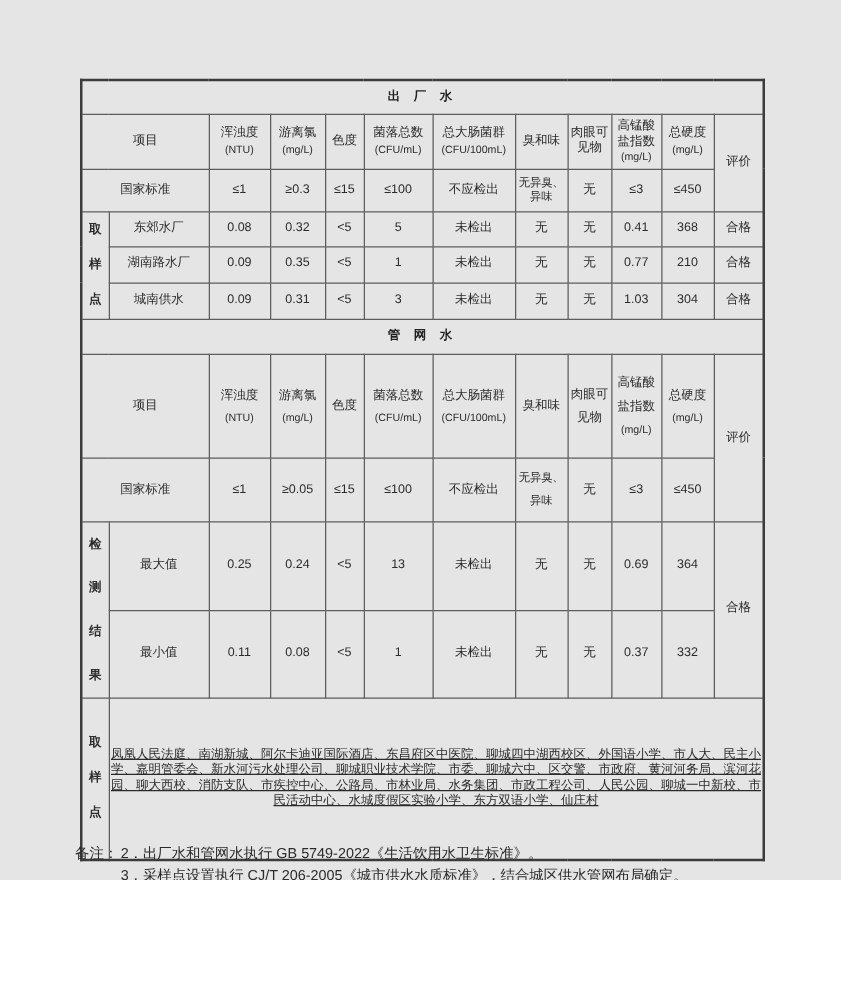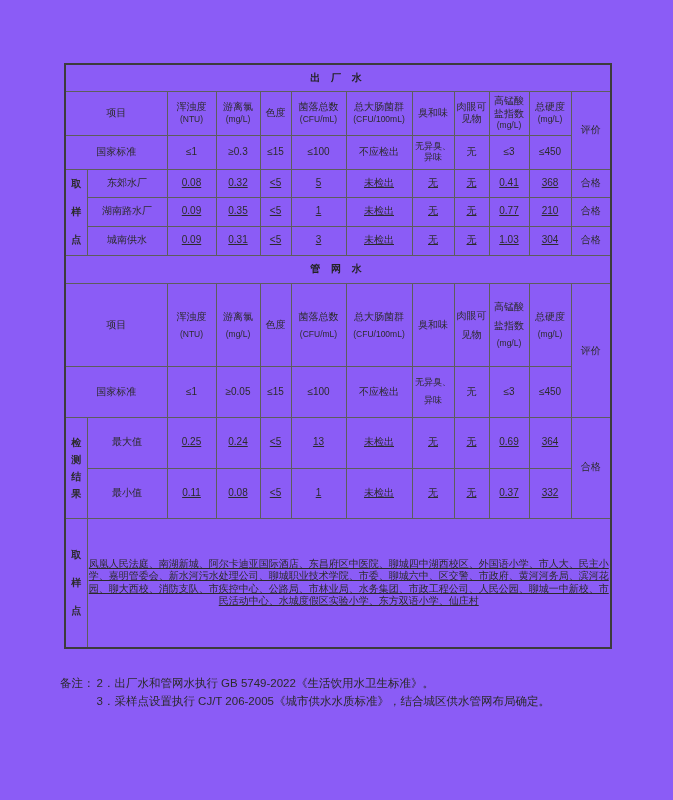--- a/index.html
+++ b/index.html
@@ -1,18 +1,18 @@
 <!DOCTYPE html>
 <html><head>
 <meta charset="utf-8">
 <style>
   html,body { margin:0; padding:0; }
   body { background:#ffffff; }
   .page {
-    position:relative; width:673px; height:800px; background:#8b5cf6;
+    position:relative; width:673px; height:704px; background:#e5e5e5;
     font-family:"Liberation Sans","DejaVu Sans",sans-serif;
     color:#2b2b2b; overflow:hidden;
   }
   table.report {
     position:absolute; left:64px; top:63px; width:546px;
     border-collapse:collapse; table-layout:fixed;
     border:2px solid #3c3c3c;
   }
   table.report td {
     border:1px solid #5d5d5d; text-align:center; vertical-align:middle;
@@ -22,25 +22,25 @@
   td.item-label, td.std-label { font-size:12px; }
   td.row-name { font-size:12px; }
   td.col-head { font-size:10px; }
   .cname { font-size:10px; }
   .cunit { font-size:8.5px; }
   tr.tall .cname, tr.tall .cunit { line-height:1.9; }
   tr.tall td { line-height:1.9; }
   td.eval-head { font-size:11.5px; }
   td.eval-cell { font-size:11px;margin-left:44px; }
   td.std-val { font-size:10px; }
-  td.data-val { font-size:10px;text-decoration:underline; }
+  td.data-val { font-size:10px; }
   td.vlabel { vertical-align:middle; text-align:center; font-size:12px; padding:0;font-weight:bold; }
   td.vlabel .vtext { display:inline-block; width:14px; word-break:break-all; }
   .vtext.v3 { line-height:28px; }
-  .vtext.v4 { line-height:17px; }
+  .vtext.v4 { line-height:35px; }
   .vtext.v3b { line-height:28px; }
   td.sampling-cell {
     text-align:justify; text-justify:inter-ideograph;
     font-size:12px; line-height:25px; padding:2px 7px 2px 8px;
     vertical-align:middle;
     text-decoration:underline;
   }
   .notes {
     position:absolute; left:60px; top:674px; width:585px;
     font-size:11.5px; line-height:18px; display:flex;

